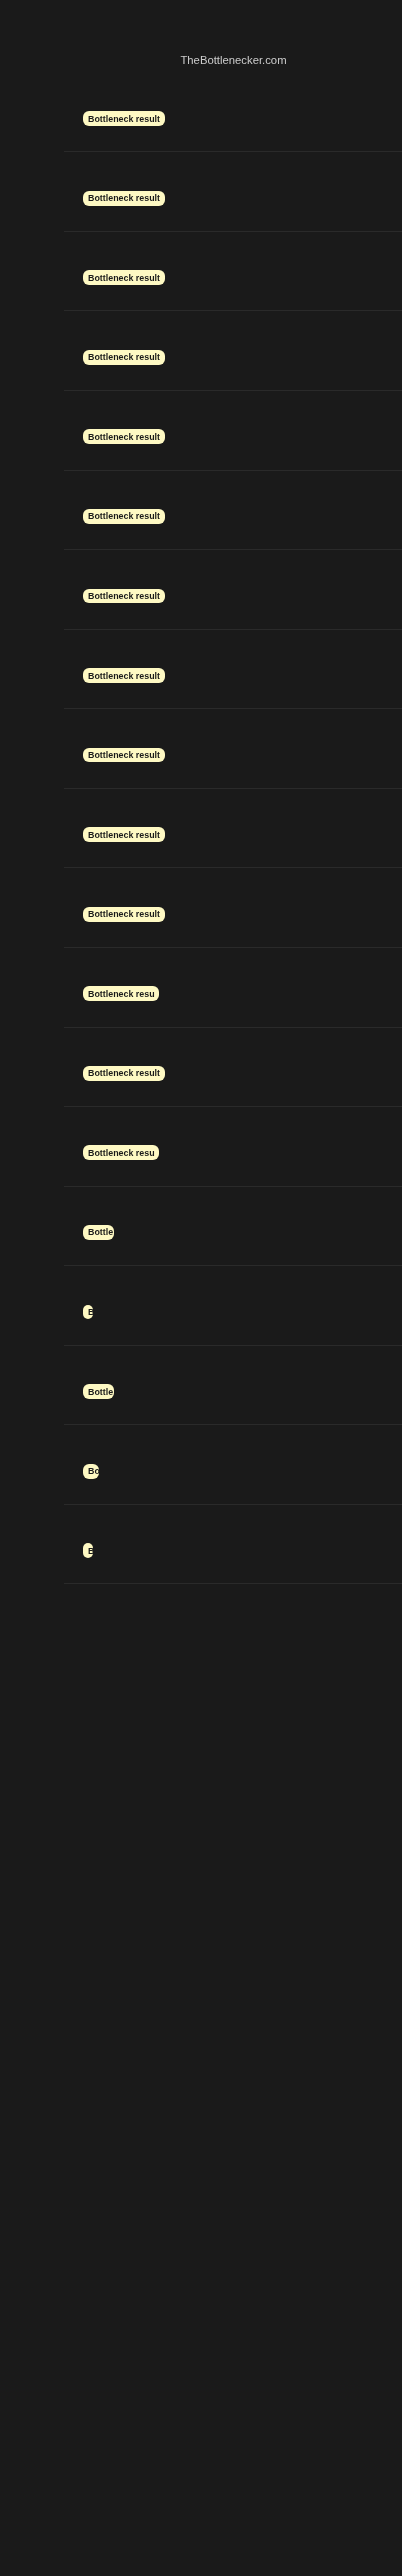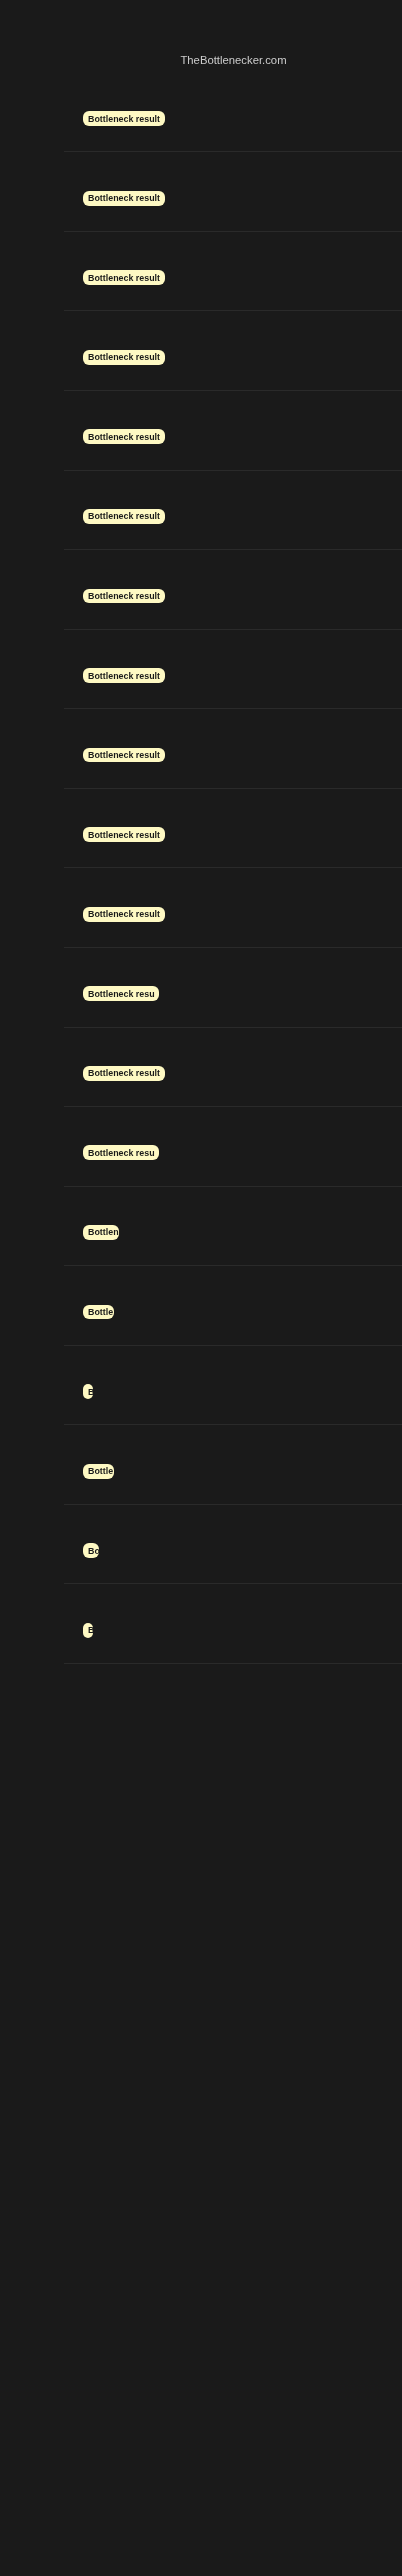--- a/index.html
+++ b/index.html
@@ -56,20 +56,19 @@
     <div class="row"><span class="bottleneck-badge" style="max-width: 89px; overflow: hidden;">Bottleneck result</span></div>
     <div class="row"><span class="bottleneck-badge" style="max-width: 89px; overflow: hidden;">Bottleneck result</span></div>
     <div class="row"><span class="bottleneck-badge" style="max-width: 89px; overflow: hidden;">Bottleneck result</span></div>
     <div class="row"><span class="bottleneck-badge" style="max-width: 89px; overflow: hidden;">Bottleneck result</span></div>
     <div class="row"><span class="bottleneck-badge" style="max-width: 89px; overflow: hidden;">Bottleneck result</span></div>
     <div class="row"><span class="bottleneck-badge" style="max-width: 89px; overflow: hidden;">Bottleneck result</span></div>
     <div class="row"><span class="bottleneck-badge" style="max-width: 89px; overflow: hidden;">Bottleneck result</span></div>
     <div class="row"><span class="bottleneck-badge" style="max-width: 78px; overflow: hidden;">Bottleneck resu</span></div>
     <div class="row"><span class="bottleneck-badge" style="max-width: 89px; overflow: hidden;">Bottleneck result</span></div>
     <div class="row"><span class="bottleneck-badge" style="max-width: 78px; overflow: hidden;">Bottleneck resu</span></div>
-    <div class="row"><span class="bottleneck-badge" style="max-width: 36px; overflow: hidden;">Bottlen</span></div>
     <div class="row"><span class="bottleneck-badge" style="max-width: 31px; overflow: hidden;">Bottle</span></div>
     <div class="row"><span class="bottleneck-badge" style="max-width: 8px; overflow: hidden;">B</span></div>
     <div class="row"><span class="bottleneck-badge" style="max-width: 31px; overflow: hidden;">Bottle</span></div>
     <div class="row"><span class="bottleneck-badge" style="max-width: 15.6px; overflow: hidden;">Bot</span></div>
     <div class="row"><span class="bottleneck-badge" style="max-width: 8px; overflow: hidden;">B</span></div>
   </div>
 
 
 </body></html>

